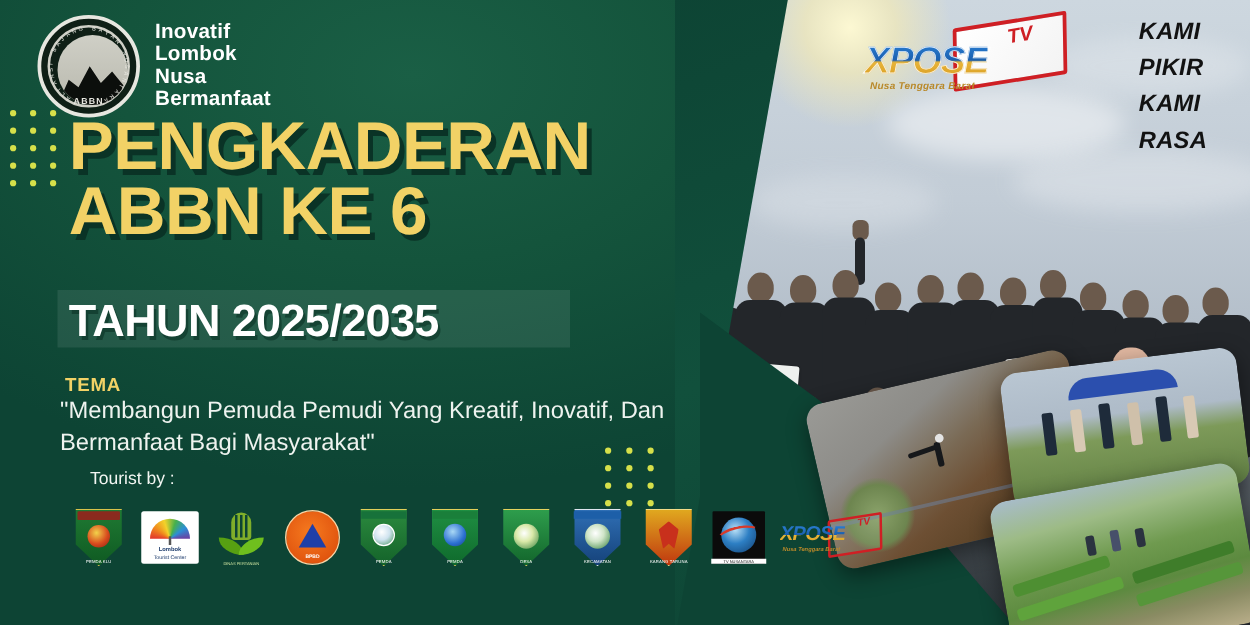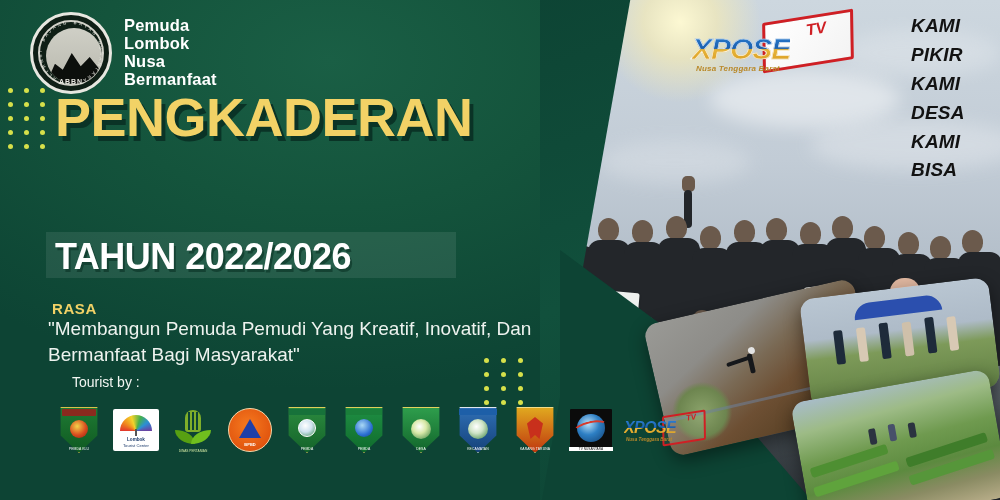--- a/index.html
+++ b/index.html
@@ -403,38 +403,37 @@
           <span style="transform: rotate(87.931deg) translate(0px, -33px);">S</span>
           <span style="transform: rotate(98.2759deg) translate(0px, -33px);">A</span>
           <span style="transform: rotate(108.621deg) translate(0px, -33px);">N</span>
           <span style="transform: rotate(118.966deg) translate(0px, -33px);">T</span>
           <span style="transform: rotate(129.31deg) translate(0px, -33px);">A</span>
           <span style="transform: rotate(139.655deg) translate(0px, -33px);">R</span>
           <span style="transform: rotate(150deg) translate(0px, -33px);">A</span>
         </div>
       </div>
     <div class="brand-name">
-      <div>Pemuda</div>
+      <div>Inovatif</div>
       <div>Lombok</div>
       <div>Nusa</div>
       <div>Bermanfaat</div>
     </div>
   </div>
 
   <div class="xpose">
     <div class="xp-ribbon"></div>
     <div class="xp-tv">TV</div>
     <div class="xp-word">XPOSE</div>
     <div class="xp-sub">Nusa Tenggara Barat</div>
   </div>
 
   <div class="tagline">
     <div>KAMI PIKIR</div>
-    <div>KAMI DESA</div>
-    <div>KAMI BISA</div>
+    <div>KAMI RASA</div>
   </div>
 
   <div class="dots dots-left">
     <i></i>
       <i></i>
       <i></i>
       <i></i>
       <i></i>
       <i></i>
       <i></i>
@@ -457,25 +456,26 @@
       <i></i>
       <i></i>
       <i></i>
       <i></i>
       <i></i>
       <i></i>
   </div>
 
   <div class="headline">
     <h1>PENGKADERAN</h1>
+    <h1>ABBN KE 6</h1>
   </div>
   <div class="tahun-band"></div>
-  <div class="tahun">TAHUN 2022/2026</div>
-
-  <div class="tema-label">RASA</div>
+  <div class="tahun">TAHUN 2025/2035</div>
+
+  <div class="tema-label">TEMA</div>
   <div class="tema-text">"Membangun Pemuda Pemudi Yang Kreatif, Inovatif, Dan Bermanfaat Bagi Masyarakat"</div>
   <div class="support">Tourist by :</div>
 
   <div class="sponsors">
 
     <div class="sp sp1">
       <div class="shield"></div>
         <div class="cap"></div>
         <div class="orb"></div>
       <div class="sp-lbl">PEMDA KLU</div>

